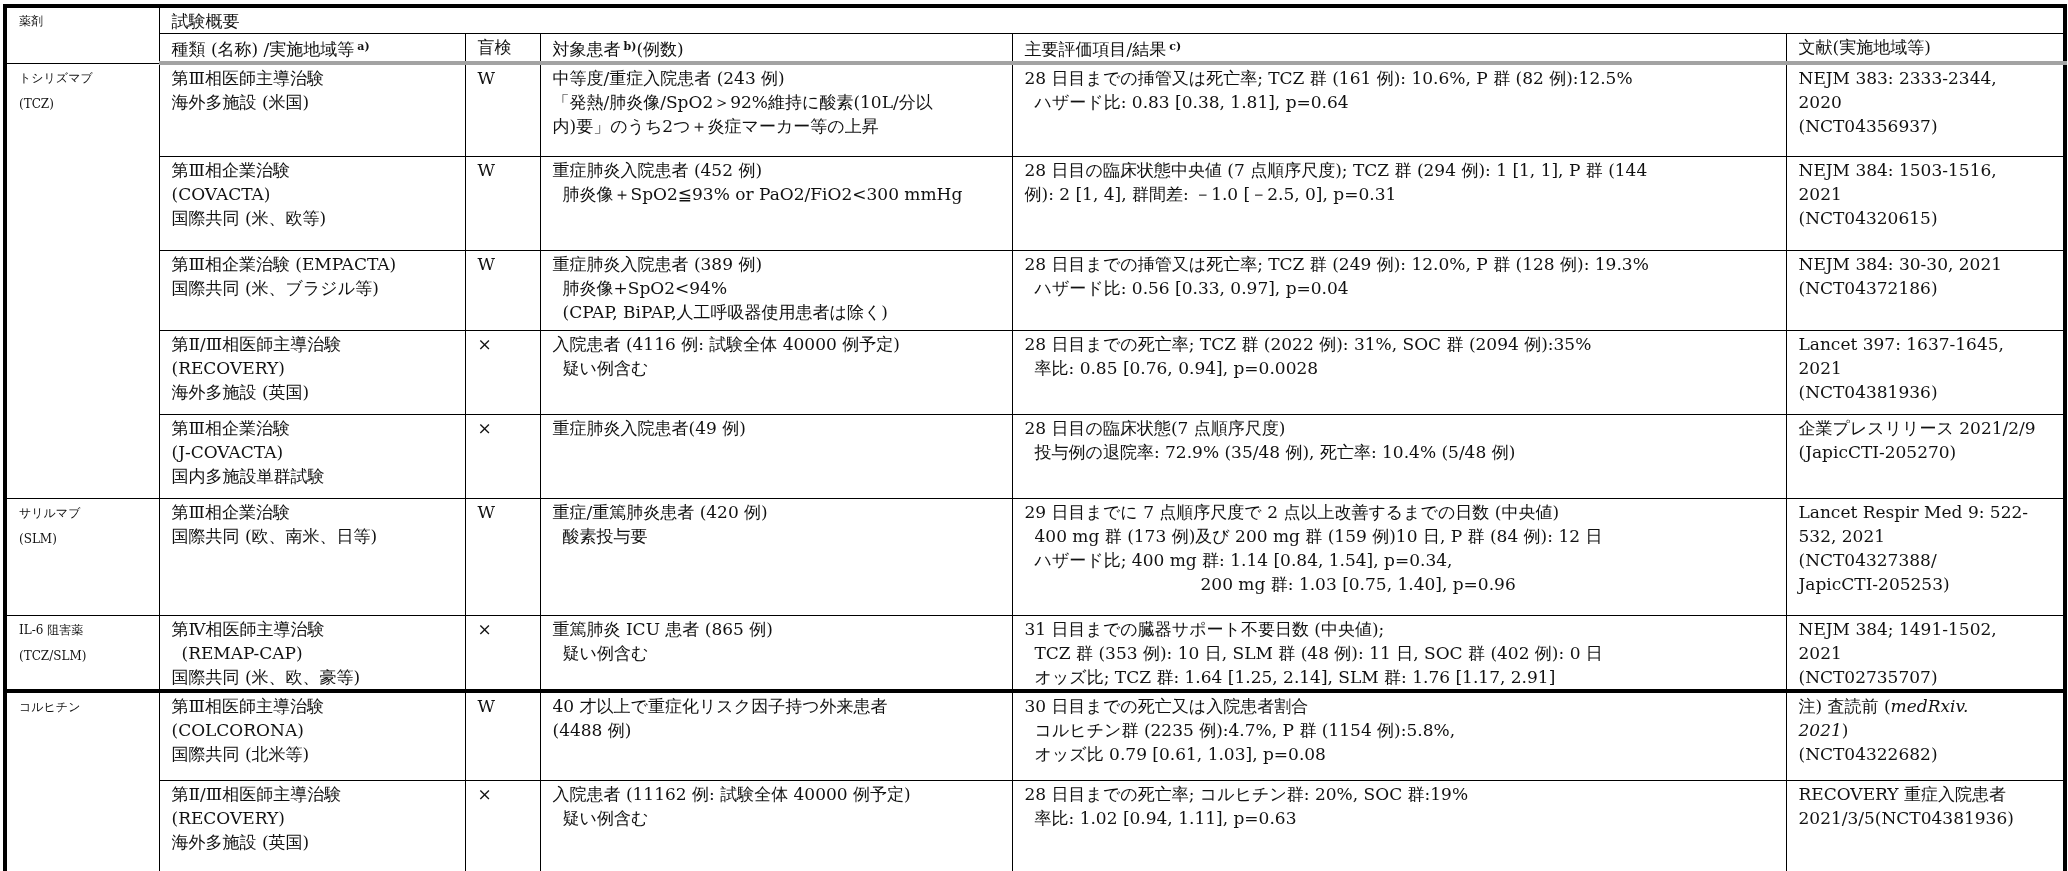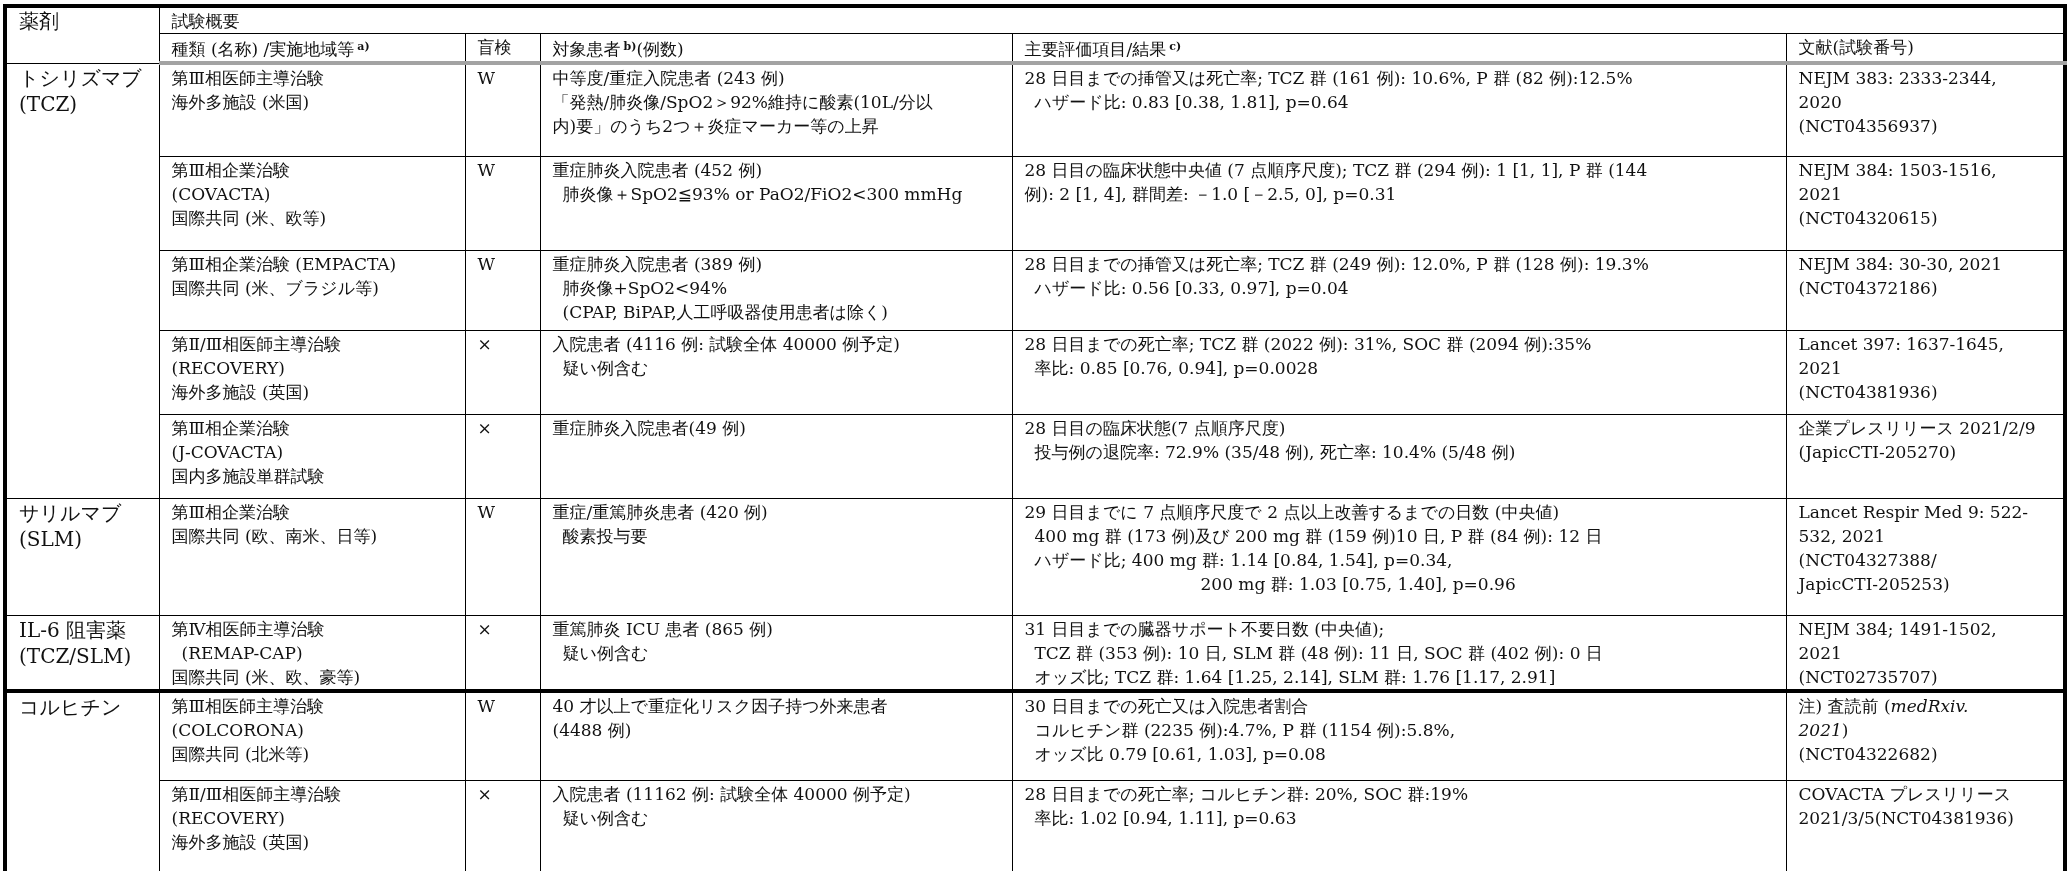--- a/index.html
+++ b/index.html
@@ -10,23 +10,23 @@
     width: 2060px; height: 864px;
     border-collapse: collapse; table-layout: fixed;
     border: 4px solid #000;
     font-size: 17px; line-height: 24px;
   }
   table.trials td, table.trials th {
     border: 1px solid #000; vertical-align: top; padding: 1px 8px 0 12px;
     font-weight: normal; text-align: left; overflow: hidden;
   }
   th.center, td.center { text-align: center; }
-  td.drug { text-align: center; vertical-align: middle; font-size: 20px; line-height: 26px;
+  td.drug { text-align: center; vertical-align: middle; font-size: 12px; line-height: 26px;
             border-right: 4px solid #000; }
-  th.drug-head { text-align: center; vertical-align: top; font-size: 20px; padding-top: 8px;
+  th.drug-head { text-align: center; vertical-align: top; font-size: 12px; padding-top: 8px;
                  border-right: 4px solid #000; margin-top: 36px; }
   tr.subhead th { border-bottom: 4px solid #a3a3a3; }
   tr.group-sep td { border-top: 4px solid #000; }
   .line { display: block; white-space: nowrap; }
   .indent { padding-left: 10px; }
   .indent-deep { padding-left: 176px; }
   .u { }
   .i { font-style: italic; }
   sup.fn { font-size: 11px; font-weight: bold; vertical-align: 5px; margin-left: 3px; }
   .blind { padding-left: 14px; }
@@ -46,21 +46,21 @@
   <tbody>
       <tr style="height:26px">
     <th rowspan="2" class="drug-head">薬剤</th>
     <th colspan="5" class="center">試験概要</th>
   </tr>
   <tr class="subhead" style="height:26px">
     <th><span>種類 (名称) /実施地域等</span><sup class="fn">a)</sup></th>
     <th class="center">盲検</th>
     <th><span>対象患者</span><sup class="fn">b)</sup><span>(例数)</span></th>
     <th><span>主要評価項目/結果</span><sup class="fn">c)</sup></th>
-    <th>文献(試験番号)</th>
+    <th>文献(実施地域等)</th>
   </tr>
 
   <tr style="height:93px">
     <td rowspan="5" class="drug">
       <span class="line">トシリズマブ</span>
       <span class="line">(TCZ)</span>
     </td>
     <td>
       <span class="line">第Ⅲ相医師主導治験</span>
       <span class="line">海外多施設 (米国)</span>
@@ -252,18 +252,18 @@
     <td class="blind">×</td>
     <td>
       <span class="line">入院患者 (11162 例: 試験全体 40000 例予定)</span>
       <span class="line indent"> 疑い例含む</span>
     </td>
     <td>
       <span class="line">28 日目までの死亡率; コルヒチン群: 20%, SOC 群:19%</span>
       <span class="line indent"> 率比: 1.02 [0.94, 1.11], p=0.63</span>
     </td>
     <td>
-      <span class="line">COVACTA プレスリリース</span>
+      <span class="line">RECOVERY 重症入院患者</span>
       <span class="line">2021/3/5(NCT04381936)</span>
     </td>
   </tr>
 </tbody>
   </table>
 
 </body></html>

